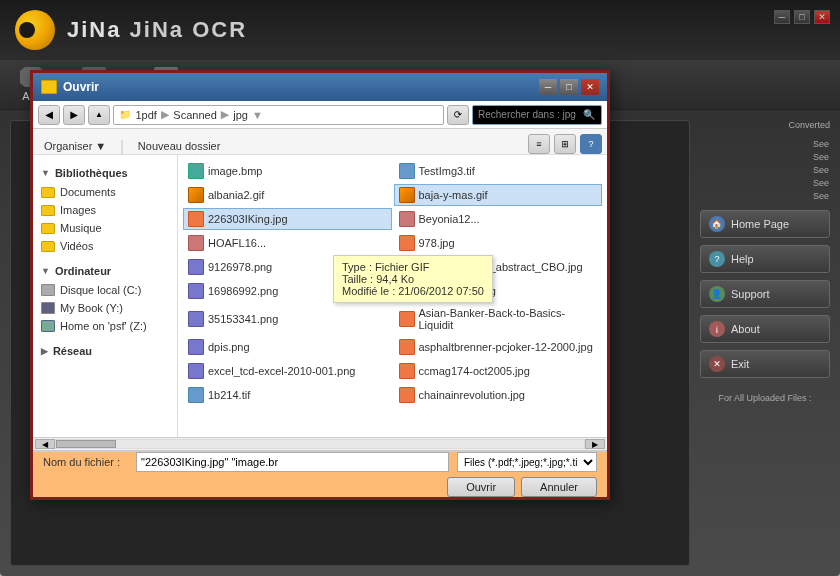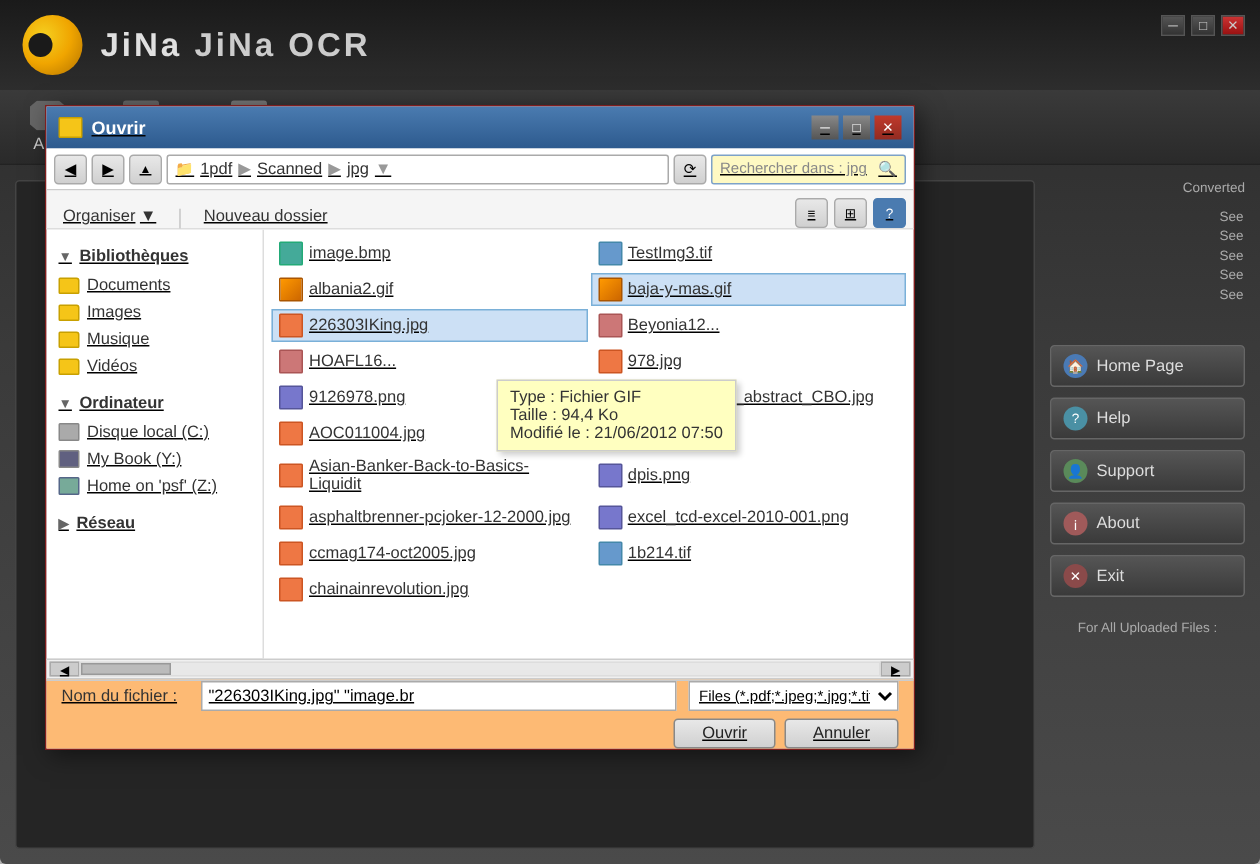--- a/index.html
+++ b/index.html
@@ -173,26 +173,25 @@
     .nav-icon.exit { background: #8a4a4a; }
 
     
     .dialog-overlay {
       position: absolute;
       top: 70px;
       left: 30px;
       width: 580px;
       height: 430px;
       background: #f0f0f0;
-      border: 1px solid #7f1d1d;
+      border: 3px solid #7f1d1d;
       box-shadow: 3px 3px 15px rgba(0,0,0,0.5);
       z-index: 10;
       display: flex;
       flex-direction: column;
-      text-decoration: underline;
     }
 
     .dialog-titlebar {
       height: 28px;
       background: linear-gradient(180deg, #4a7bb0 0%, #2d5a8e 100%);
       display: flex;
       align-items: center;
       padding: 0 8px;
       color: white;
       font-size: 12px;
@@ -271,21 +270,21 @@
       font-size: 11px;
       color: #333;
       gap: 4px;
     }
 
     .breadcrumb-sep { color: #999; }
 
     .search-bar {
       width: 130px;
       height: 20px;
-      background: #fef9c3;
+      background: #000000;
       border: 1px solid #7da2c8;
       border-radius: 2px;
       display: flex;
       align-items: center;
       padding: 0 5px;
       font-size: 10px;
       color: #888;
       justify-content: center;
     }
 
@@ -541,21 +540,21 @@
   <div class="jina-content">
     <div class="jina-file-list">
       
     </div>
 
     <div class="jina-sidebar">
       <div style="display:flex; gap:4px; align-items:center; margin-bottom:4px;">
         <div style="flex:1; font-size:9px; color:#aaa; text-align:right;">Converted</div>
       </div>
 
-      <div style="display:flex; flex-direction:column; gap:1px; margin-bottom:24px;">
+      <div style="display:flex; flex-direction:column; gap:1px; margin-bottom:4px;">
         <div style="text-align:right; font-size:9px; color:#aaa; padding:1px;">See</div>
         <div style="text-align:right; font-size:9px; color:#aaa; padding:1px;">See</div>
         <div style="text-align:right; font-size:9px; color:#aaa; padding:1px;">See</div>
         <div style="text-align:right; font-size:9px; color:#aaa; padding:1px;">See</div>
         <div style="text-align:right; font-size:9px; color:#aaa; padding:1px;">See</div>
       </div>
 
       <div class="jina-nav-btn">
         <div class="nav-icon home">🏠</div>
         <span>Home Page</span>
@@ -732,20 +731,24 @@
         <div class="file-item">
           <div class="file-icon png"></div>
           <span>9126978.png</span>
         </div>
         <div class="file-item">
           <div class="file-icon jpg"></div>
           <span>11175402apx2_abstract_CBO.jpg</span>
         </div>
 
         <div class="file-item">
+          <div class="file-icon png"></div>
+          <span>16986992.png</span>
+        </div>
+        <div class="file-item">
           <div class="file-icon jpg"></div>
           <span>AOC011004.jpg</span>
         </div>
 
         <div class="file-item">
           <div class="file-icon png"></div>
           <span>35153341.png</span>
         </div>
         <div class="file-item">
           <div class="file-icon jpg"></div>

